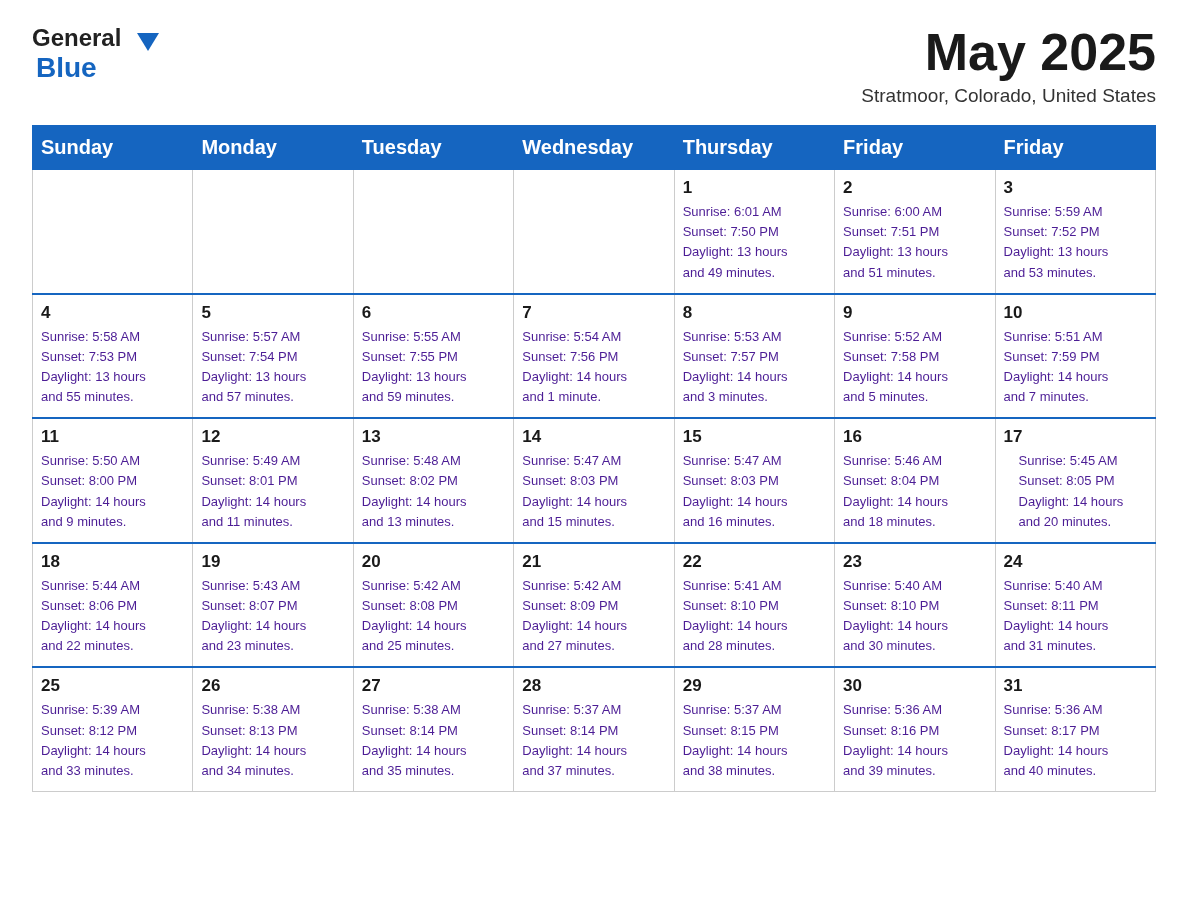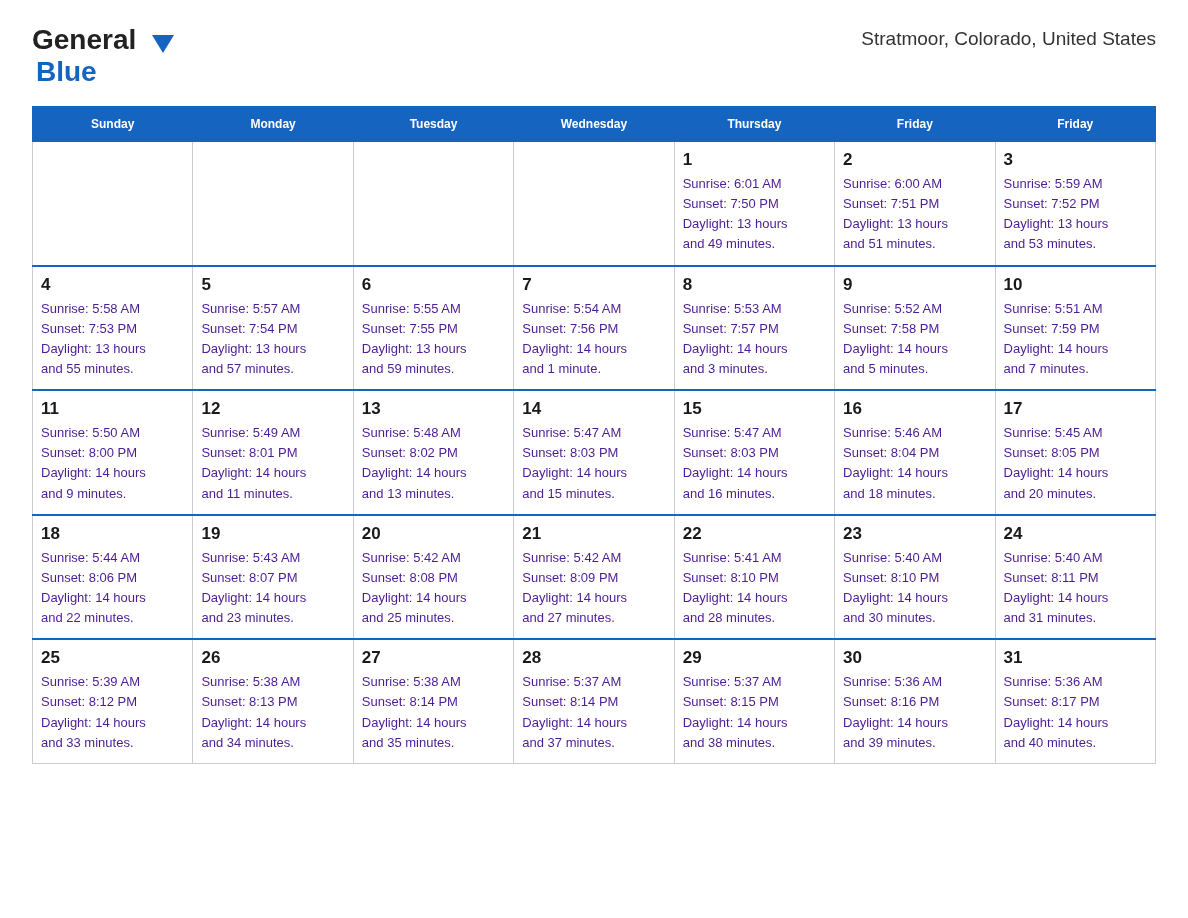--- a/index.html
+++ b/index.html
@@ -17,21 +17,21 @@
       margin-bottom: 18px;
     }
     .logo {
       display: flex;
       flex-direction: column;
       align-items: flex-start;
     }
     .logo-text {
       display: flex;
       align-items: center;
-      font-size: 28px;
+      font-size: 24px;
       font-weight: bold;
       color: #1a1a1a;
       gap: 14px;
     }
     .logo-general {
       color: #222;
     }
     .logo-triangle {
       display: inline-block;
       width: 0;
@@ -63,24 +63,24 @@
       margin-top: 4px;
     }
     .calendar-table {
       width: 100%;
       border-collapse: collapse;
       border: 1px solid #aaa;
     }
     .calendar-table th {
       background: #1565c0;
       color: #fff;
-      font-size: 12px;
+      font-size: 20px;
       font-weight: bold;
       padding: 10px 8px;
-      text-align: center;
+      text-align: left;
       border: 1px solid #1565c0;
     }
     .calendar-table td {
       vertical-align: top;
       padding: 8px 8px 10px 8px;
       border: 1px solid #ccc;
       width: 14.28%;
       min-height: 90px;
     }
     .day-number {
@@ -112,20 +112,21 @@
   <div class="logo">
     <div class="logo-text">
       <span class="logo-general">General</span>
       <span class="logo-triangle"></span>
     </div>
     <div style="margin-left:4px;">
       <span class="logo-blue">Blue</span>
     </div>
   </div>
   <div class="title-section">
+    <div class="month-title">May 2025</div>
     <div class="location-title">Stratmoor, Colorado, United States</div>
   </div>
 </div>
 
 <table class="calendar-table">
   <thead>
     <tr>
     <th>Sunday</th>
         <th>Monday</th>
         <th>Tuesday</th>
@@ -252,21 +253,21 @@
         </td>
         <td>
           <span class="day-number">16</span>
           <div class="day-info" style="white-space: pre-line;">Sunrise: 5:46 AM
 Sunset: 8:04 PM
 Daylight: 14 hours
 and 18 minutes.</div>
         </td>
         <td>
           <span class="day-number">17</span>
-          <div class="day-info" style="white-space: pre-line;">Sunrise: 5:45 AM
+          <div class="day-info" style="white-space: pre-line; margin-left: 15px;">Sunrise: 5:45 AM
 Sunset: 8:05 PM
 Daylight: 14 hours
 and 20 minutes.</div>
         </td>
       </tr>
       <tr class="row-sep">
         <td>
           <span class="day-number">18</span>
           <div class="day-info" style="white-space: pre-line;">Sunrise: 5:44 AM
 Sunset: 8:06 PM

